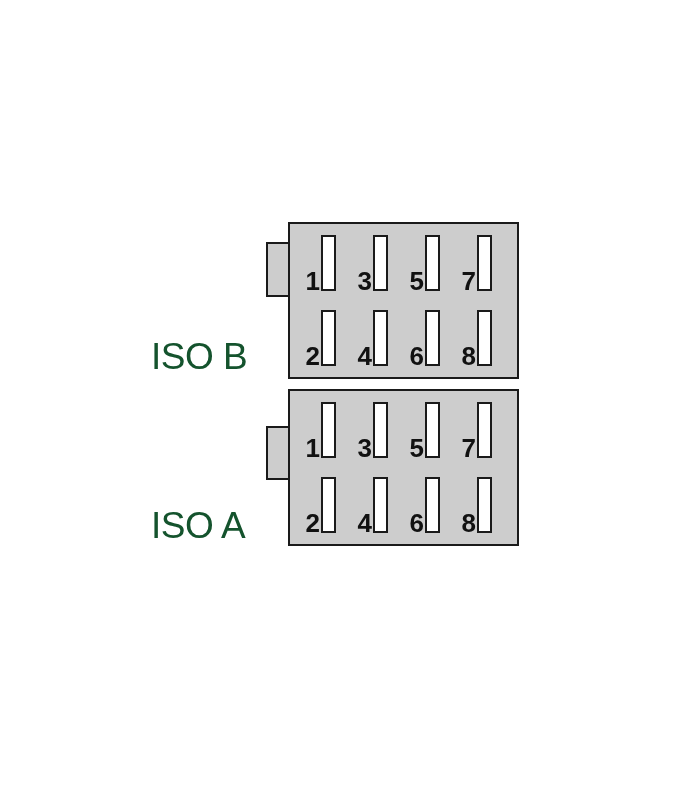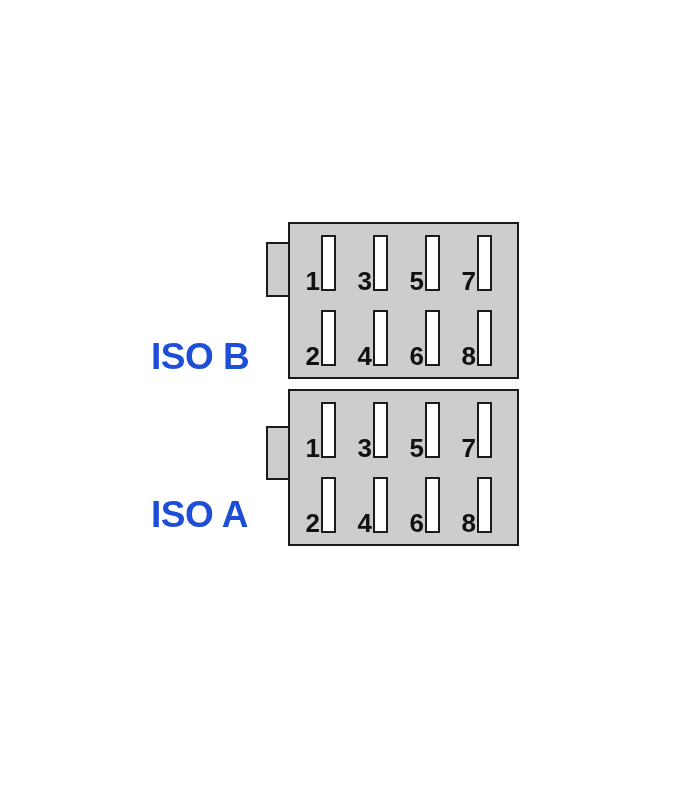--- a/index.html
+++ b/index.html
@@ -1,18 +1,18 @@
 <!DOCTYPE html>
 <html><head>
 <meta charset="utf-8">
 <style>
   html, body { margin: 0; padding: 0; }
   body { width: 700px; height: 800px; background: #ffffff; position: relative; overflow: hidden;
          font-family: "Liberation Sans", sans-serif; }
-  .label { position: absolute; font-weight: bold; font-size: 37px; color: #1d4ed8; line-height: 1; letter-spacing: -0.5px; }
+  .label { position: absolute; font-weight: normal; font-size: 37px; color: #14532d; line-height: 1; letter-spacing: -0.5px; }
   .conn { position: absolute; left: 288px; width: 231px; background: #cdcdcd; border: 2.5px solid #1a1a1a; box-sizing: border-box; }
   .tab { position: absolute; width: 24px; background: #cdcdcd; border: 2.5px solid #1a1a1a; border-right: none; box-sizing: border-box; left: 266px; }
   .pin { position: absolute; width: 15px; height: 56px; background: #ffffff; border: 2px solid #1a1a1a; box-sizing: border-box; }
   .num { position: absolute; font-weight: bold; font-size: 26px; color: #111; line-height: 1; width: 20px; text-align: right; }
 </style>
 </head>
 <body>
 
 <div>
   <div class="label" style="left:151px; top:338px;">ISO B</div>
@@ -32,21 +32,21 @@
   <div class="num" style="left:352px; top:268px;">3</div>
   <div class="num" style="left:404px; top:268px;">5</div>
   <div class="num" style="left:456px; top:268px;">7</div>
   <div class="num" style="left:300px; top:343px;">2</div>
   <div class="num" style="left:352px; top:343px;">4</div>
   <div class="num" style="left:404px; top:343px;">6</div>
   <div class="num" style="left:456px; top:343px;">8</div>
 </div>
 
 <div>
-  <div class="label" style="left:151px; top:496px;">ISO A</div>
+  <div class="label" style="left:151px; top:507px;">ISO A</div>
   <div class="tab" style="top:426px; height:54px;"></div>
   <div class="conn" style="top:389px; height:157px;"></div>
 
   <div class="pin" style="left:321px; top:402px;"></div>
   <div class="pin" style="left:373px; top:402px;"></div>
   <div class="pin" style="left:425px; top:402px;"></div>
   <div class="pin" style="left:477px; top:402px;"></div>
   <div class="pin" style="left:321px; top:477px;"></div>
   <div class="pin" style="left:373px; top:477px;"></div>
   <div class="pin" style="left:425px; top:477px;"></div>

